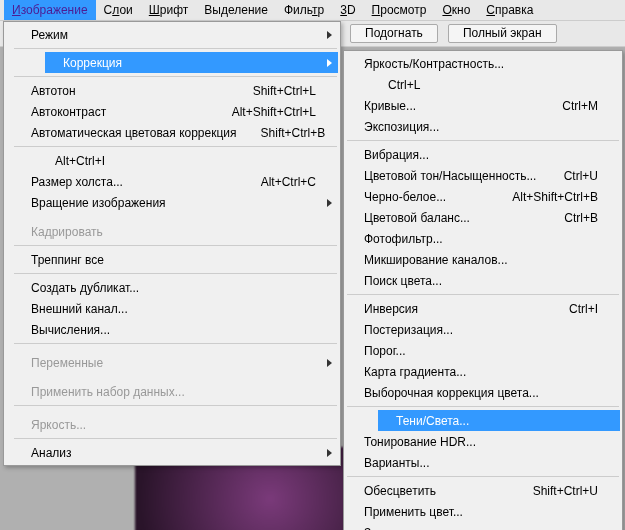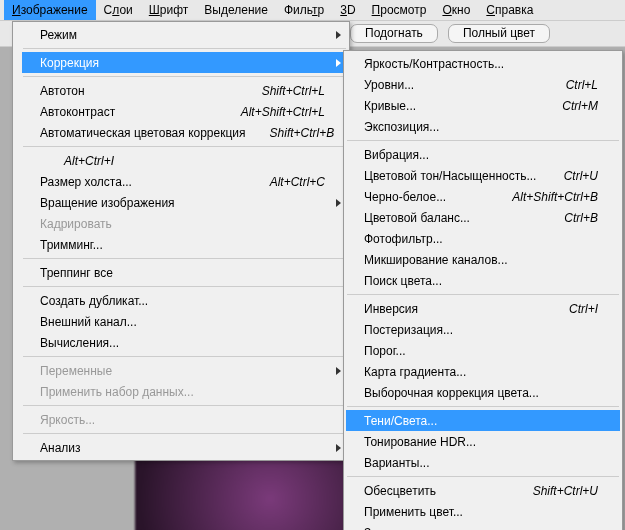--- a/index.html
+++ b/index.html
@@ -17,36 +17,36 @@
     align-items: center;
     padding: 0 4px;
     border-bottom: 1px solid #ccc;
   }
   .menubar-item {
     padding: 3px 8px;
     cursor: default;
   }
   .menubar-item.active {
     background: #3399ff;
-    color: #000000;
+    color: #4c1d95;
   }
   .mn-underline { text-decoration: underline; }
   .toolbar {
     background: #e8e8e8;
     height: 26px;
     border-bottom: 1px solid #ccc;
     display: flex;
     align-items: center;
     padding-left: 350px;
     gap: 10px;
   }
   .tool-btn {
     background: #f5f5f5;
     border: 1px solid #aaa;
-    border-radius: 7px;
+    border-radius: 2px;
     padding: 2px 14px;
     font-size: 12px;
     height: 19px;
     line-height: 13px;
   }
   .canvas-area {
     position: absolute;
     top: 47px; left: 0; right: 0; bottom: 0;
     background: #b0b0b0;
   }
@@ -61,34 +61,34 @@
       linear-gradient(#2a2a1a, #3a3a20);
     filter: blur(1px);
   }
   .menu {
     position: absolute;
     background: #f0f0f0;
     border: 1px solid #999;
     box-shadow: 2px 2px 4px rgba(0,0,0,.25);
     padding: 2px;
   }
-  .menu1 { left: 12px; top: 21px; width: 338px; padding-left: 9px; }
+  .menu1 { left: 3px; top: 21px; width: 338px; padding-left: 9px; }
   .menu2 { left: 343px; top: 50px; width: 280px; }
   .menu-item {
     display: flex;
     align-items: center;
     height: 21px;
     padding: 0 22px 0 18px;
     cursor: default;
     position: relative;
   }
-  .menu-item.highlight { background: #3399ff; color: #fff; }
-  .menu-item.disabled { color: #999; }
+  .menu-item.highlight { background: #3399ff; color: #fff; margin-left: 32px; }
+  .menu-item.disabled { color: #999; margin-top: 8px; }
   .menu-label { flex: 1; white-space: nowrap; }
-  .menu-shortcut { margin-left: 24px; white-space: nowrap; font-style: italic; }
+  .menu-shortcut { margin-left: 24px; white-space: nowrap; }
   .menu-sep {
     height: 1px;
     background: #ccc;
     margin: 3px 1px;
   }
   .submenu-arrow {
     position: absolute;
     right: 6px;
     width: 0; height: 0;
     border-top: 4px solid transparent;
@@ -106,21 +106,21 @@
     <div class="menubar-item"><span class="mn-underline">Ш</span>рифт</div>
     <div class="menubar-item">Вы<span class="mn-underline">д</span>еление</div>
     <div class="menubar-item">Филь<span class="mn-underline">т</span>р</div>
     <div class="menubar-item"><span class="mn-underline">3</span>D</div>
     <div class="menubar-item"><span class="mn-underline">П</span>росмотр</div>
     <div class="menubar-item"><span class="mn-underline">О</span>кно</div>
     <div class="menubar-item"><span class="mn-underline">С</span>правка</div>
   </div>
 <div class="toolbar">
   <button class="tool-btn">Подогнать</button>
-  <button class="tool-btn">Полный цвет</button>
+  <button class="tool-btn">Полный экран</button>
 </div>
 <div class="canvas-area">
   <div class="doc-img"></div>
 </div>
 
 <div class="menu menu1">
     <div class="menu-item">
       <span class="menu-label">Режим</span>
       <span class="submenu-arrow"></span>
     </div>
@@ -150,23 +150,20 @@
       <span class="menu-label">Размер холста...</span>
       <span class="menu-shortcut">Alt+Ctrl+C</span>
     </div>
     <div class="menu-item">
       <span class="menu-label">Вращение изображения</span>
       <span class="submenu-arrow"></span>
     </div>
     <div class="menu-item disabled">
       <span class="menu-label">Кадрировать</span>
     </div>
-    <div class="menu-item">
-      <span class="menu-label">Тримминг...</span>
-    </div>
     <div class="menu-sep"></div>
     <div class="menu-item">
       <span class="menu-label">Треппинг все</span>
     </div>
     <div class="menu-sep"></div>
     <div class="menu-item">
       <span class="menu-label">Создать дубликат...</span>
     </div>
     <div class="menu-item">
       <span class="menu-label">Внешний канал...</span>
@@ -190,21 +187,20 @@
     <div class="menu-item">
       <span class="menu-label">Анализ</span>
       <span class="submenu-arrow"></span>
     </div>
   </div>
 <div class="menu menu2">
     <div class="menu-item">
       <span class="menu-label">Яркость/Контрастность...</span>
     </div>
     <div class="menu-item">
-      <span class="menu-label">Уровни...</span>
       <span class="menu-shortcut">Ctrl+L</span>
     </div>
     <div class="menu-item">
       <span class="menu-label">Кривые...</span>
       <span class="menu-shortcut">Ctrl+M</span>
     </div>
     <div class="menu-item">
       <span class="menu-label">Экспозиция...</span>
     </div>
     <div class="menu-sep"></div>

